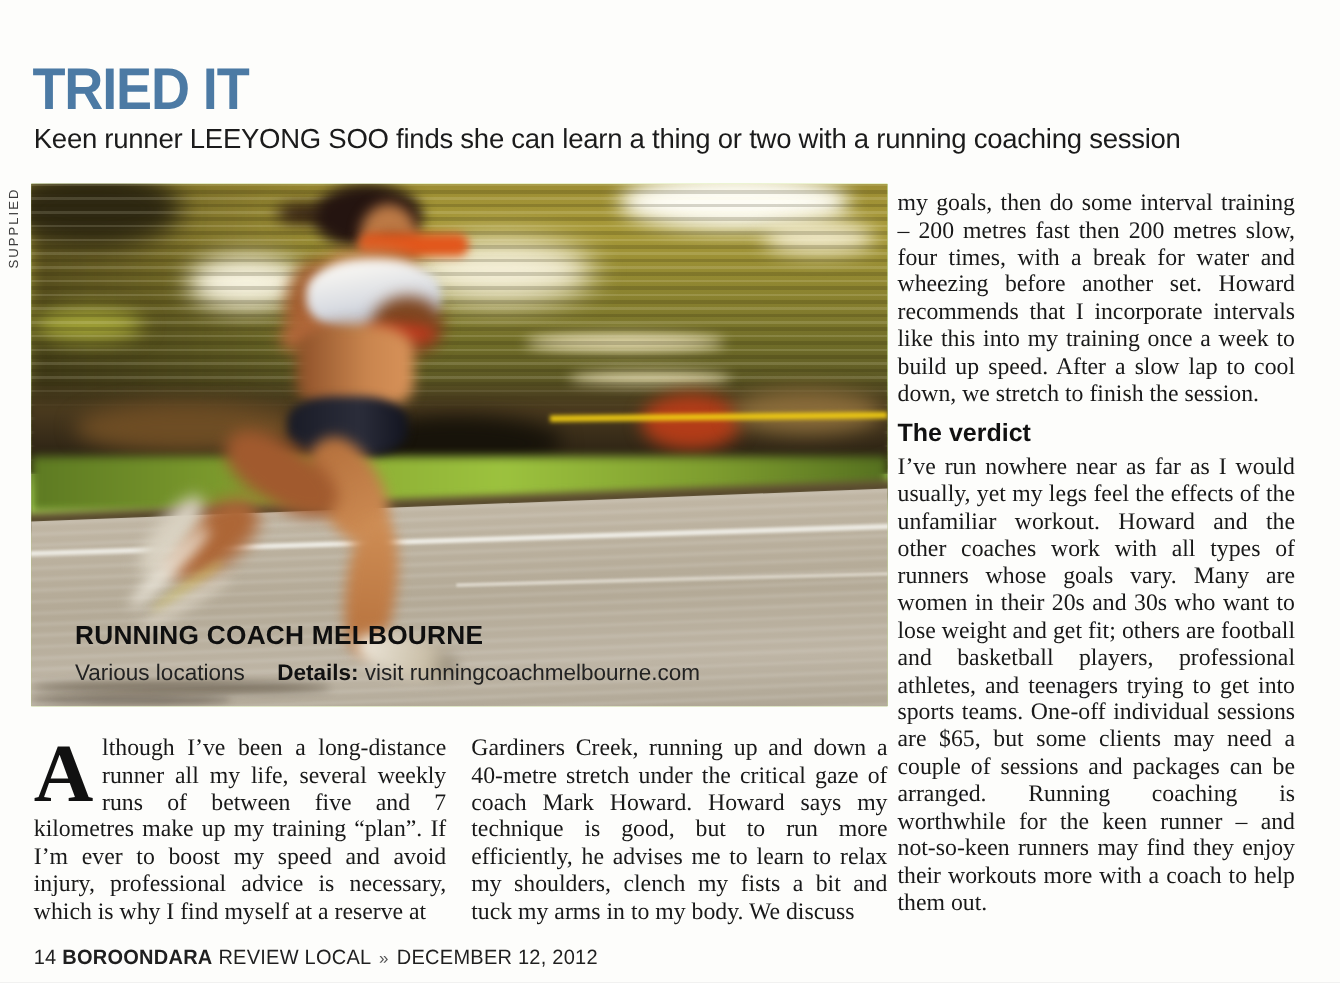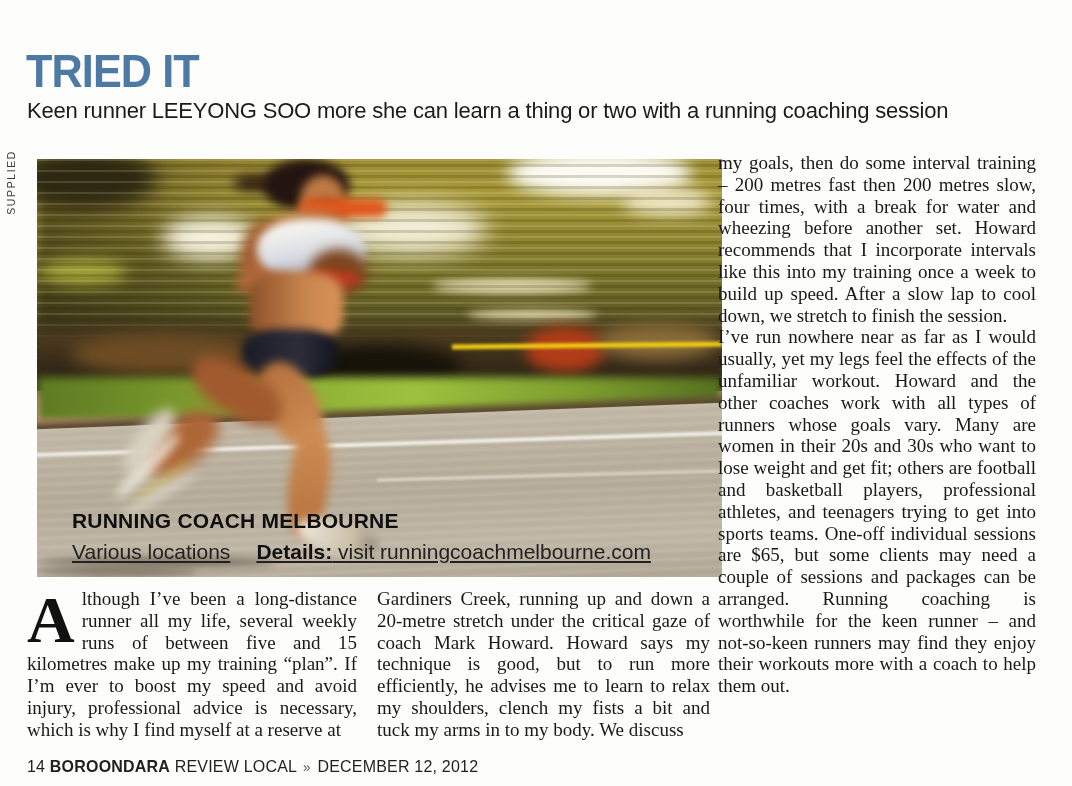--- a/index.html
+++ b/index.html
@@ -11,43 +11,43 @@
          letter-spacing:-1px;transform:scaleX(0.92);transform-origin:left top;
          font-family:"Liberation Sans",sans-serif;}
   .standfirst{position:absolute;left:27px;top:76px;width:1010px;font-size:22px;
          letter-spacing:-0.2px;color:#1b1b1b;}
 
   
   .credit{position:absolute;left:5px;top:150px;writing-mode:vertical-rl;
          transform:rotate(180deg);font-size:10.5px;letter-spacing:1.6px;color:#3c3c3c;}
 
   
-  .photo{position:absolute;left:25px;top:147px;width:685px;height:418px;margin:12px;
-         overflow:hidden;background:#fca5a5;box-shadow:inset 0 0 0 1px rgba(40,35,15,.25);}
+  .photo{position:absolute;left:25px;top:147px;width:685px;height:418px;margin:0;
+         overflow:hidden;background:#bef264;box-shadow:inset 0 0 0 1px rgba(40,35,15,.25);}
   .photo .ly{position:absolute;}
   .ph-foliage{left:0;top:0;width:685px;height:232px;
       background:linear-gradient(180deg,#9c8d33 0%,#a89a39 16%,#8e8530 36%,#6f6c28 56%,#4a4420 78%,#3a3318 100%);}
   .ph-streaks{left:0;top:0;width:685px;height:236px;opacity:.9;filter:blur(.5px);
       background:repeating-linear-gradient(180deg,rgba(250,245,220,.16) 0 2px,rgba(0,0,0,0) 2px 5px,rgba(40,35,10,.20) 5px 8px,rgba(0,0,0,0) 8px 11px);}
   .ph-shadeL{left:0;top:0;width:270px;height:238px;filter:blur(6px);
       background:linear-gradient(90deg,rgba(35,28,12,.55),rgba(35,28,12,0));}
   .ph-specband{left:0;top:160px;width:685px;height:70px;filter:blur(2px);
       background:linear-gradient(180deg,rgba(72,56,28,.15),#4a3a1e 30%,#332817 70%,#241d10);}
   .ph-grass{left:0;top:218px;width:685px;height:44px;filter:blur(4px);
       background:linear-gradient(90deg,#5d7a22,#86a530 30%,#9cc23e 55%,#7d9c2e 80%,#55701f);}
   .ph-curb{left:-12px;top:250px;width:712px;height:16px;filter:blur(3px);transform:rotate(-2.2deg);
       background:linear-gradient(180deg,#6b5a38,#3a2f1c);}
   .ph-road{left:-15px;top:257px;width:720px;height:185px;transform:rotate(-2.2deg);
       background:linear-gradient(180deg,#c0b6a4,#b3a996 40%,#beb5a5 70%,#aaa18f);}
   .ph-roadtex{left:-15px;top:257px;width:720px;height:185px;transform:rotate(-2.2deg);filter:blur(1px);
       background:repeating-linear-gradient(180deg,rgba(255,255,255,.10) 0 3px,rgba(0,0,0,0) 3px 9px);}
   .blob{border-radius:50%;}
   .cap-wrap{position:absolute;left:35px;top:350px;}
   .cap-title{font-size:21px;font-weight:800;letter-spacing:.2px;color:#0f0f0f;}
-  .cap-line2{margin-top:7px;font-size:21px;color:#222;text-decoration:underline;}
+  .cap-line2{margin-top:7px;font-size:18px;color:#222;}
   .cap-details-label{font-weight:800;margin-left:26px;color:#111;}
 
   
   .col{position:absolute;font-family:"Liberation Serif",serif;font-size:19px;
        line-height:21.8px;text-align:justify;color:#191919;}
   .col p{margin:0;}
   .col1{left:27px;top:588px;width:330px;}
   .col2{left:377px;top:588px;width:333px;}
   .col3{left:718px;top:152px;width:318px;}
   .dropcap{float:left;font-family:"Liberation Serif",serif;font-weight:900;
@@ -60,21 +60,21 @@
        color:#1f1f1f;transform:scaleX(.97);transform-origin:left;}
   .footer .b{font-weight:800;}
   .footer .sep{color:#555;font-size:14px;padding:0 2px;}
 </style>
 </head>
 <body>
 
 <div class="page">
 
   <h1 class="title" style="color:#4c7aa4">TRIED IT</h1>
-  <p class="standfirst">Keen runner LEEYONG SOO more she can learn a thing or two with a running coaching session</p>
+  <p class="standfirst">Keen runner LEEYONG SOO finds she can learn a thing or two with a running coaching session</p>
 
   <div class="credit">SUPPLIED</div>
 
   <figure class="photo">
 
     <div class="ly ph-foliage"></div>
     <div class="ly ph-shadeL"></div>
 
     <div class="ly blob" style="left:-20px;top:-10px;width:140px;height:60px;background:#2e2812;filter:blur(10px);"></div>
     <div class="ly blob" style="left:125px;top:58px;width:95px;height:42px;background:#f7f3e0;filter:blur(10px);"></div>
@@ -127,29 +127,30 @@
 
     <figcaption class="cap-wrap">
       <div class="cap-title">RUNNING COACH MELBOURNE</div>
       <div class="cap-line2">
         <span>Various locations</span><span class="cap-details-label">Details:</span><span> visit runningcoachmelbourne.com</span>
       </div>
     </figcaption>
   </figure>
 
   <div class="col col1">
-    <p><span class="dropcap">A</span><span>lthough I’ve been a long-distance runner all my life, several weekly runs of between five and 15 kilometres make up my training “plan”. If I’m ever to boost my speed and avoid injury, professional advice is necessary, which is why I find myself at a reserve at</span></p>
+    <p><span class="dropcap">A</span><span>lthough I’ve been a long-distance runner all my life, several weekly runs of between five and 7 kilometres make up my training “plan”. If I’m ever to boost my speed and avoid injury, professional advice is necessary, which is why I find myself at a reserve at</span></p>
   </div>
 
   <div class="col col2">
-    <p>Gardiners Creek, running up and down a 20-metre stretch under the critical gaze of coach Mark Howard. Howard says my technique is good, but to run more efficiently, he advises me to learn to relax my shoulders, clench my fists a bit and tuck my arms in to my body. We discuss</p>
+    <p>Gardiners Creek, running up and down a 40-metre stretch under the critical gaze of coach Mark Howard. Howard says my technique is good, but to run more efficiently, he advises me to learn to relax my shoulders, clench my fists a bit and tuck my arms in to my body. We discuss</p>
   </div>
 
   <div class="col col3">
     <p>my goals, then do some interval training – 200 metres fast then 200 metres slow, four times, with a break for water and wheezing before another set. Howard recommends that I incorporate intervals like this into my training once a week to build up speed. After a slow lap to cool down, we stretch to finish the session.</p>
+    <h2 class="verdict-h">The verdict</h2>
     <p>I’ve run nowhere near as far as I would usually, yet my legs feel the effects of the unfamiliar workout. Howard and the other coaches work with all types of runners whose goals vary. Many are women in their 20s and 30s who want to lose weight and get fit; others are football and basketball players, professional athletes, and teenagers trying to get into sports teams. One-off individual sessions are $65, but some clients may need a couple of sessions and packages can be arranged. Running coaching is worthwhile for the keen runner – and not-so-keen runners may find they enjoy their workouts more with a coach to help them out.</p>
   </div>
 
   <div class="footer">
     <span>14</span>
     <span class="b">BOROONDARA</span>
     <span>REVIEW LOCAL</span>
     <span class="sep">»</span>
     <span>DECEMBER 12, 2012</span>
   </div>

